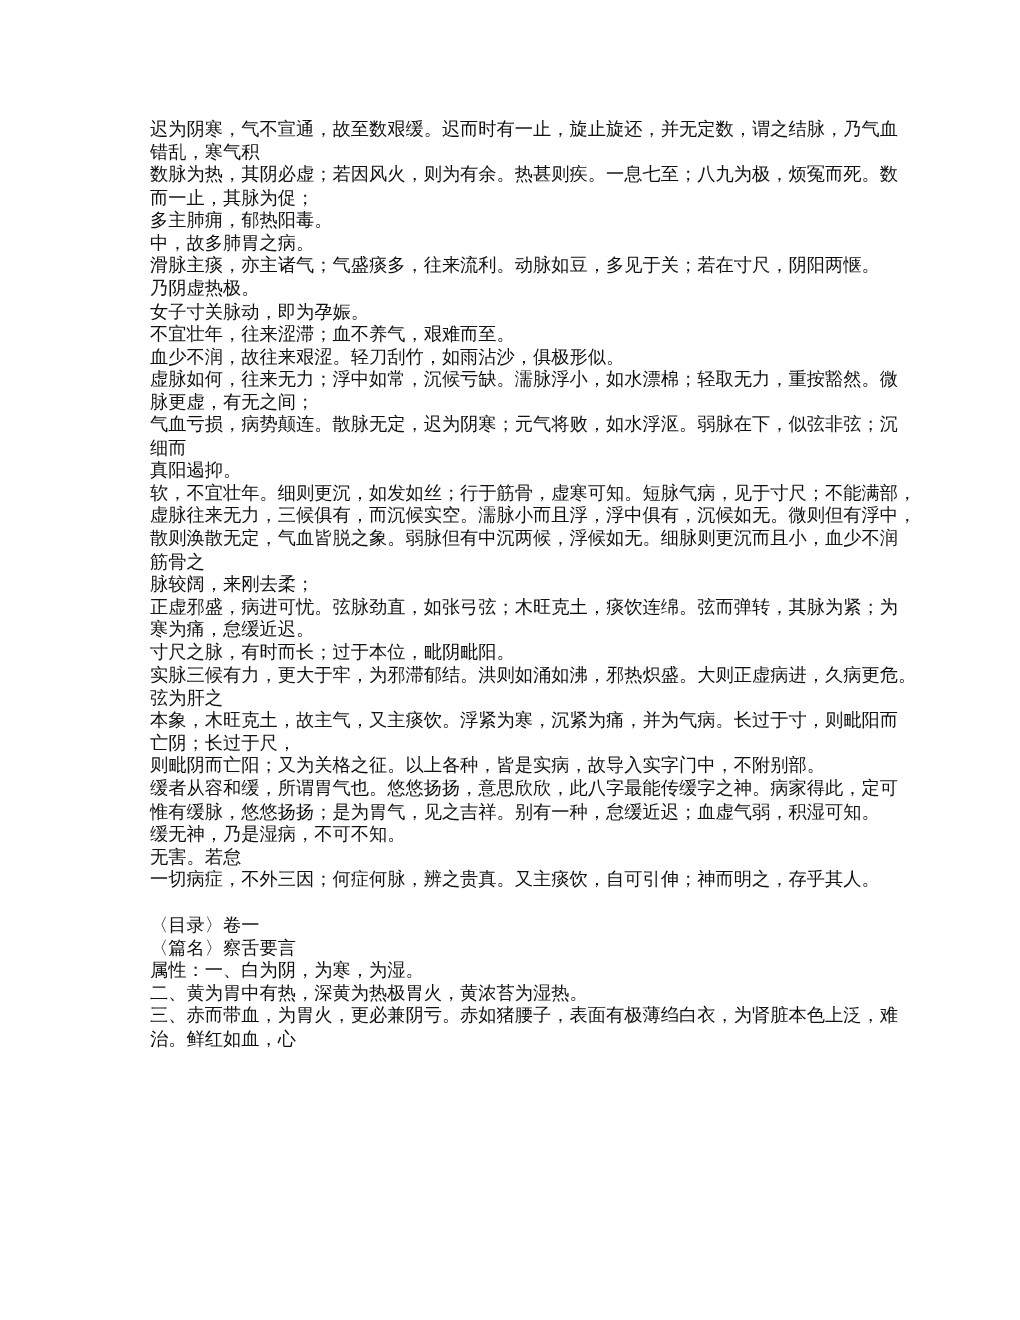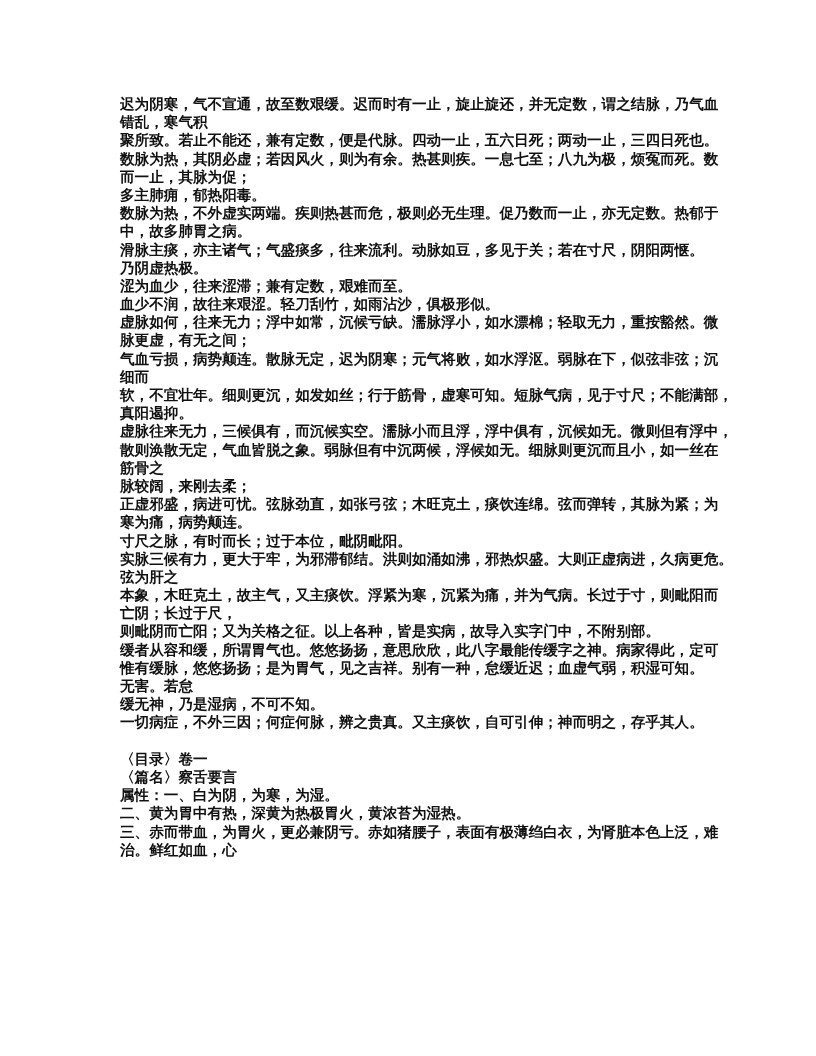--- a/index.html
+++ b/index.html
@@ -13,69 +13,67 @@
       position: relative;
       overflow: hidden;
       font-family: "DejaVu Serif", "Liberation Serif", serif;
       color: #111111;
     }
     .page {
       position: absolute;
       left: 120px;
       top: 95px;
       width: 590px;
-      font-weight: bold;
     }
     .line {
       display: block;
       height: 18.2px;
       line-height: 18.2px;
       font-size: 14.6px;
       white-space: nowrap;
       letter-spacing: 0px;
     }
   </style>
 </head>
 <body>
 
 <div class="page">
   <span class="line">迟为阴寒，气不宣通，故至数艰缓。迟而时有一止，旋止旋还，并无定数，谓之结脉，乃气血</span>
   <span class="line">错乱，寒气积</span>
-  <span class="line">聚所致。若止不能还，兼有定数，便是代脉。四动一止，五六日死；两动一止，三四日死也。</span>
   <span class="line">数脉为热，其阴必虚；若因风火，则为有余。热甚则疾。一息七至；八九为极，烦冤而死。数</span>
   <span class="line">而一止，其脉为促；</span>
   <span class="line">多主肺痈，郁热阳毒。</span>
-  <span class="line">数脉为热，不外虚实两端。疾则热甚而危，极则必无生理。促乃数而一止，亦无定数。热郁于</span>
   <span class="line">中，故多肺胃之病。</span>
   <span class="line">滑脉主痰，亦主诸气；气盛痰多，往来流利。动脉如豆，多见于关；若在寸尺，阴阳两惬。</span>
   <span class="line">乃阴虚热极。</span>
-  <span class="line">涩为血少，往来涩滞；兼有定数，艰难而至。</span>
+  <span class="line">女子寸关脉动，即为孕娠。</span>
+  <span class="line">不宜壮年，往来涩滞；血不养气，艰难而至。</span>
   <span class="line">血少不润，故往来艰涩。轻刀刮竹，如雨沾沙，俱极形似。</span>
   <span class="line">虚脉如何，往来无力；浮中如常，沉候亏缺。濡脉浮小，如水漂棉；轻取无力，重按豁然。微</span>
   <span class="line">脉更虚，有无之间；</span>
   <span class="line">气血亏损，病势颠连。散脉无定，迟为阴寒；元气将败，如水浮沤。弱脉在下，似弦非弦；沉</span>
   <span class="line">细而</span>
+  <span class="line">真阳遏抑。</span>
   <span class="line">软，不宜壮年。细则更沉，如发如丝；行于筋骨，虚寒可知。短脉气病，见于寸尺；不能满部，</span>
-  <span class="line">真阳遏抑。</span>
   <span class="line">虚脉往来无力，三候俱有，而沉候实空。濡脉小而且浮，浮中俱有，沉候如无。微则但有浮中，</span>
-  <span class="line">散则涣散无定，气血皆脱之象。弱脉但有中沉两候，浮候如无。细脉则更沉而且小，如一丝在</span>
+  <span class="line">散则涣散无定，气血皆脱之象。弱脉但有中沉两候，浮候如无。细脉则更沉而且小，血少不润</span>
   <span class="line">筋骨之</span>
   <span class="line">脉较阔，来刚去柔；</span>
   <span class="line">正虚邪盛，病进可忧。弦脉劲直，如张弓弦；木旺克土，痰饮连绵。弦而弹转，其脉为紧；为</span>
-  <span class="line">寒为痛，病势颠连。</span>
+  <span class="line">寒为痛，怠缓近迟。</span>
   <span class="line">寸尺之脉，有时而长；过于本位，毗阴毗阳。</span>
   <span class="line">实脉三候有力，更大于牢，为邪滞郁结。洪则如涌如沸，邪热炽盛。大则正虚病进，久病更危。</span>
   <span class="line">弦为肝之</span>
   <span class="line">本象，木旺克土，故主气，又主痰饮。浮紧为寒，沉紧为痛，并为气病。长过于寸，则毗阳而</span>
   <span class="line">亡阴；长过于尺，</span>
   <span class="line">则毗阴而亡阳；又为关格之征。以上各种，皆是实病，故导入实字门中，不附别部。</span>
   <span class="line">缓者从容和缓，所谓胃气也。悠悠扬扬，意思欣欣，此八字最能传缓字之神。病家得此，定可</span>
   <span class="line">惟有缓脉，悠悠扬扬；是为胃气，见之吉祥。别有一种，怠缓近迟；血虚气弱，积湿可知。</span>
+  <span class="line">缓无神，乃是湿病，不可不知。</span>
   <span class="line">无害。若怠</span>
-  <span class="line">缓无神，乃是湿病，不可不知。</span>
   <span class="line">一切病症，不外三因；何症何脉，辨之贵真。又主痰饮，自可引伸；神而明之，存乎其人。</span>
   <span class="line"></span>
   <span class="line">〈目录〉卷一</span>
   <span class="line">〈篇名〉察舌要言</span>
   <span class="line">属性：一、白为阴，为寒，为湿。</span>
   <span class="line">二、黄为胃中有热，深黄为热极胃火，黄浓苔为湿热。</span>
   <span class="line">三、赤而带血，为胃火，更必兼阴亏。赤如猪腰子，表面有极薄绉白衣，为肾脏本色上泛，难</span>
   <span class="line">治。鲜红如血，心</span>
 </div>
 

